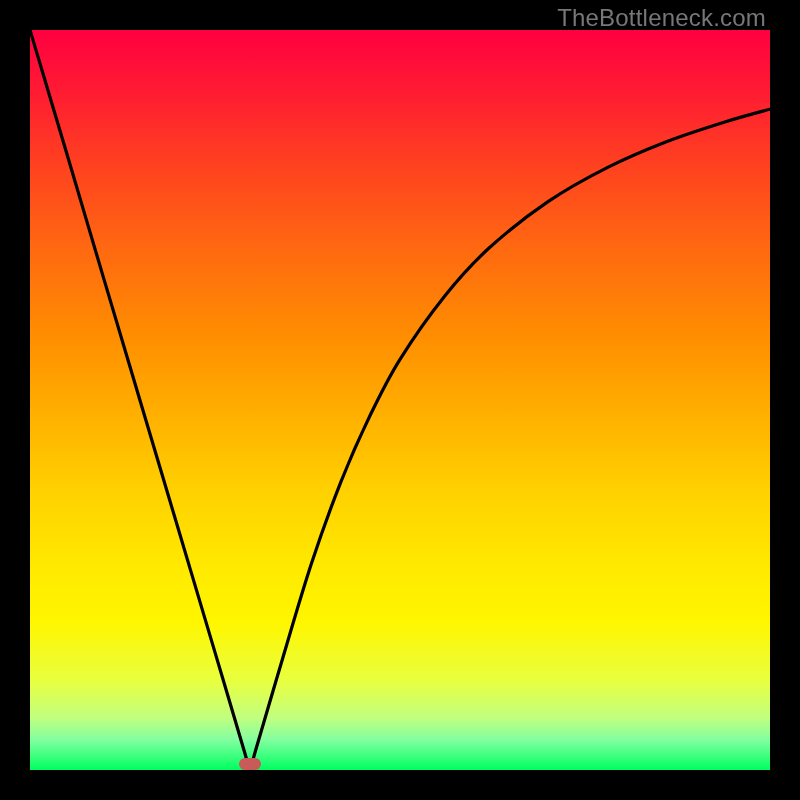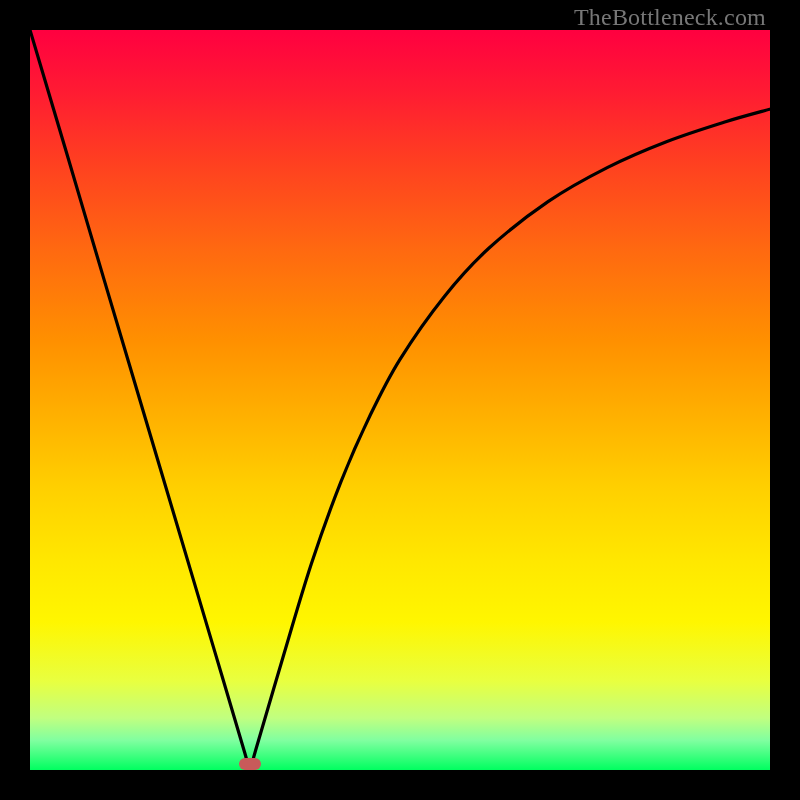--- a/index.html
+++ b/index.html
@@ -43,21 +43,21 @@
     width: 22px;
     height: 12px;
     background: #c85a5a;
     border-radius: 6px;
   }
   .watermark {
     position: absolute;
     top: 4px;
     right: 34px;
     color: #777;
-    font-family: Liberation Serif, serif;
+    font-family: Liberation Sans, sans-serif;
     font-size: 24px;
     letter-spacing: 0.2px;
   }
 </style>
 </head>
 <body>
 
 <div class="frame">
   <div class="watermark">TheBottleneck.com</div>
   <div class="plot-area">

